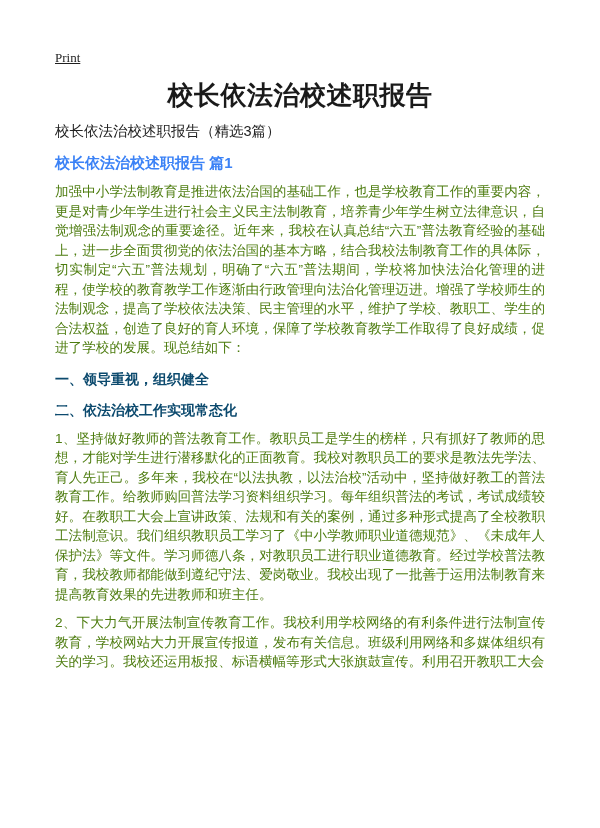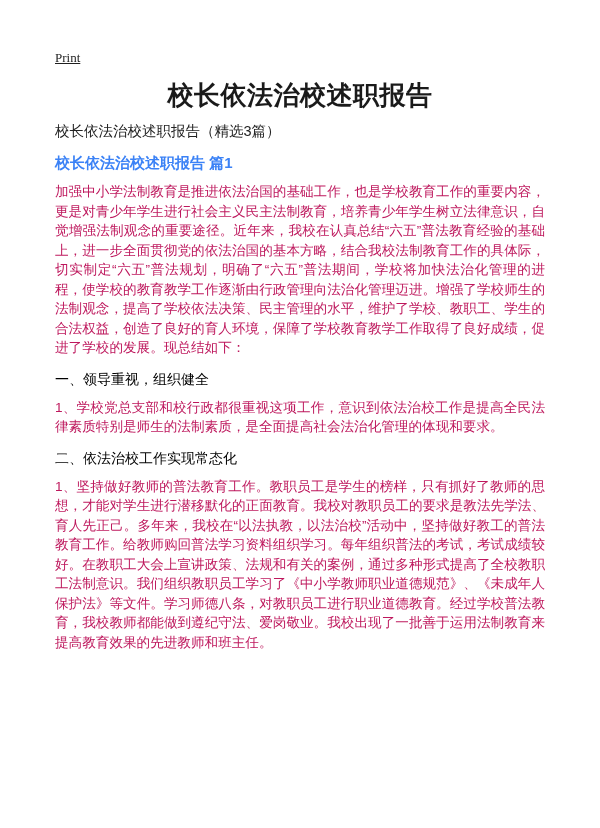--- a/index.html
+++ b/index.html
@@ -46,42 +46,42 @@
     line-height: 20px;
     font-weight: bold;
     color: #3b82f6;
   }
   .article-body { margin-top: 0; }
   .body-para {
     margin: 9px 0;
     font-size: 13.6px;
     line-height: 19.5px;
     text-align: justify;
-    color: #be185d;
+    color: #4d7c0f;
   }
   .sec-heading {
     margin: 11px 0 9px 0;
     font-size: 14px;
     line-height: 20px;
-    font-weight: normal;
-    color: #000000;
+    font-weight: bold;
+    color: #0c4a6e;
   }
 </style>
 </head>
 <body>
 
 <div class="page">
   <div class="print-label">Print</div>
 
   <h1 class="doc-title">校长依法治校述职报告</h1>
 
   <div class="doc-subtitle">校长依法治校述职报告（精选3篇）</div>
 
   <h2 class="part-heading">校长依法治校述职报告 篇1</h2>
 
   <div class="article-body" id="article-body">
       <p class="body-para">加强中小学法制教育是推进依法治国的基础工作，也是学校教育工作的重要内容，更是对青少年学生进行社会主义民主法制教育，培养青少年学生树立法律意识，自觉增强法制观念的重要途径。近年来，我校在认真总结“六五”普法教育经验的基础上，进一步全面贯彻党的依法治国的基本方略，结合我校法制教育工作的具体际，切实制定“六五”普法规划，明确了“六五”普法期间，学校将加快法治化管理的进程，使学校的教育教学工作逐渐由行政管理向法治化管理迈进。增强了学校师生的法制观念，提高了学校依法决策、民主管理的水平，维护了学校、教职工、学生的合法权益，创造了良好的育人环境，保障了学校教育教学工作取得了良好成绩，促进了学校的发展。现总结如下：</p>
       <h3 class="sec-heading">一、领导重视，组织健全</h3>
-      <p class="body-para">1、学校党总支部和校行政都很重视这项工作，意识到依法治校工作是提高全民法律素质特别是师生的法制素质，是全面提高社会法治化管理的体现和要求。</p>
       <h3 class="sec-heading">二、依法治校工作实现常态化</h3>
       <p class="body-para">1、坚持做好教师的普法教育工作。教职员工是学生的榜样，只有抓好了教师的思想，才能对学生进行潜移默化的正面教育。我校对教职员工的要求是教法先学法、育人先正己。多年来，我校在“以法执教，以法治校”活动中，坚持做好教工的普法教育工作。给教师购回普法学习资料组织学习。每年组织普法的考试，考试成绩较好。在教职工大会上宣讲政策、法规和有关的案例，通过多种形式提高了全校教职工法制意识。我们组织教职员工学习了《中小学教师职业道德规范》、《未成年人保护法》等文件。学习师德八条，对教职员工进行职业道德教育。经过学校普法教育，我校教师都能做到遵纪守法、爱岗敬业。我校出现了一批善于运用法制教育来提高教育效果的先进教师和班主任。</p>
+      <p class="body-para">2、下大力气开展法制宣传教育工作。我校利用学校网络的有利条件进行法制宣传教育，学校网站大力开展宣传报道，发布有关信息。班级利用网络和多媒体组织有关的学习。我校还运用板报、标语横幅等形式大张旗鼓宣传。利用召开教职工大会</p>
     </div>
 </div>
 
 </body></html>

